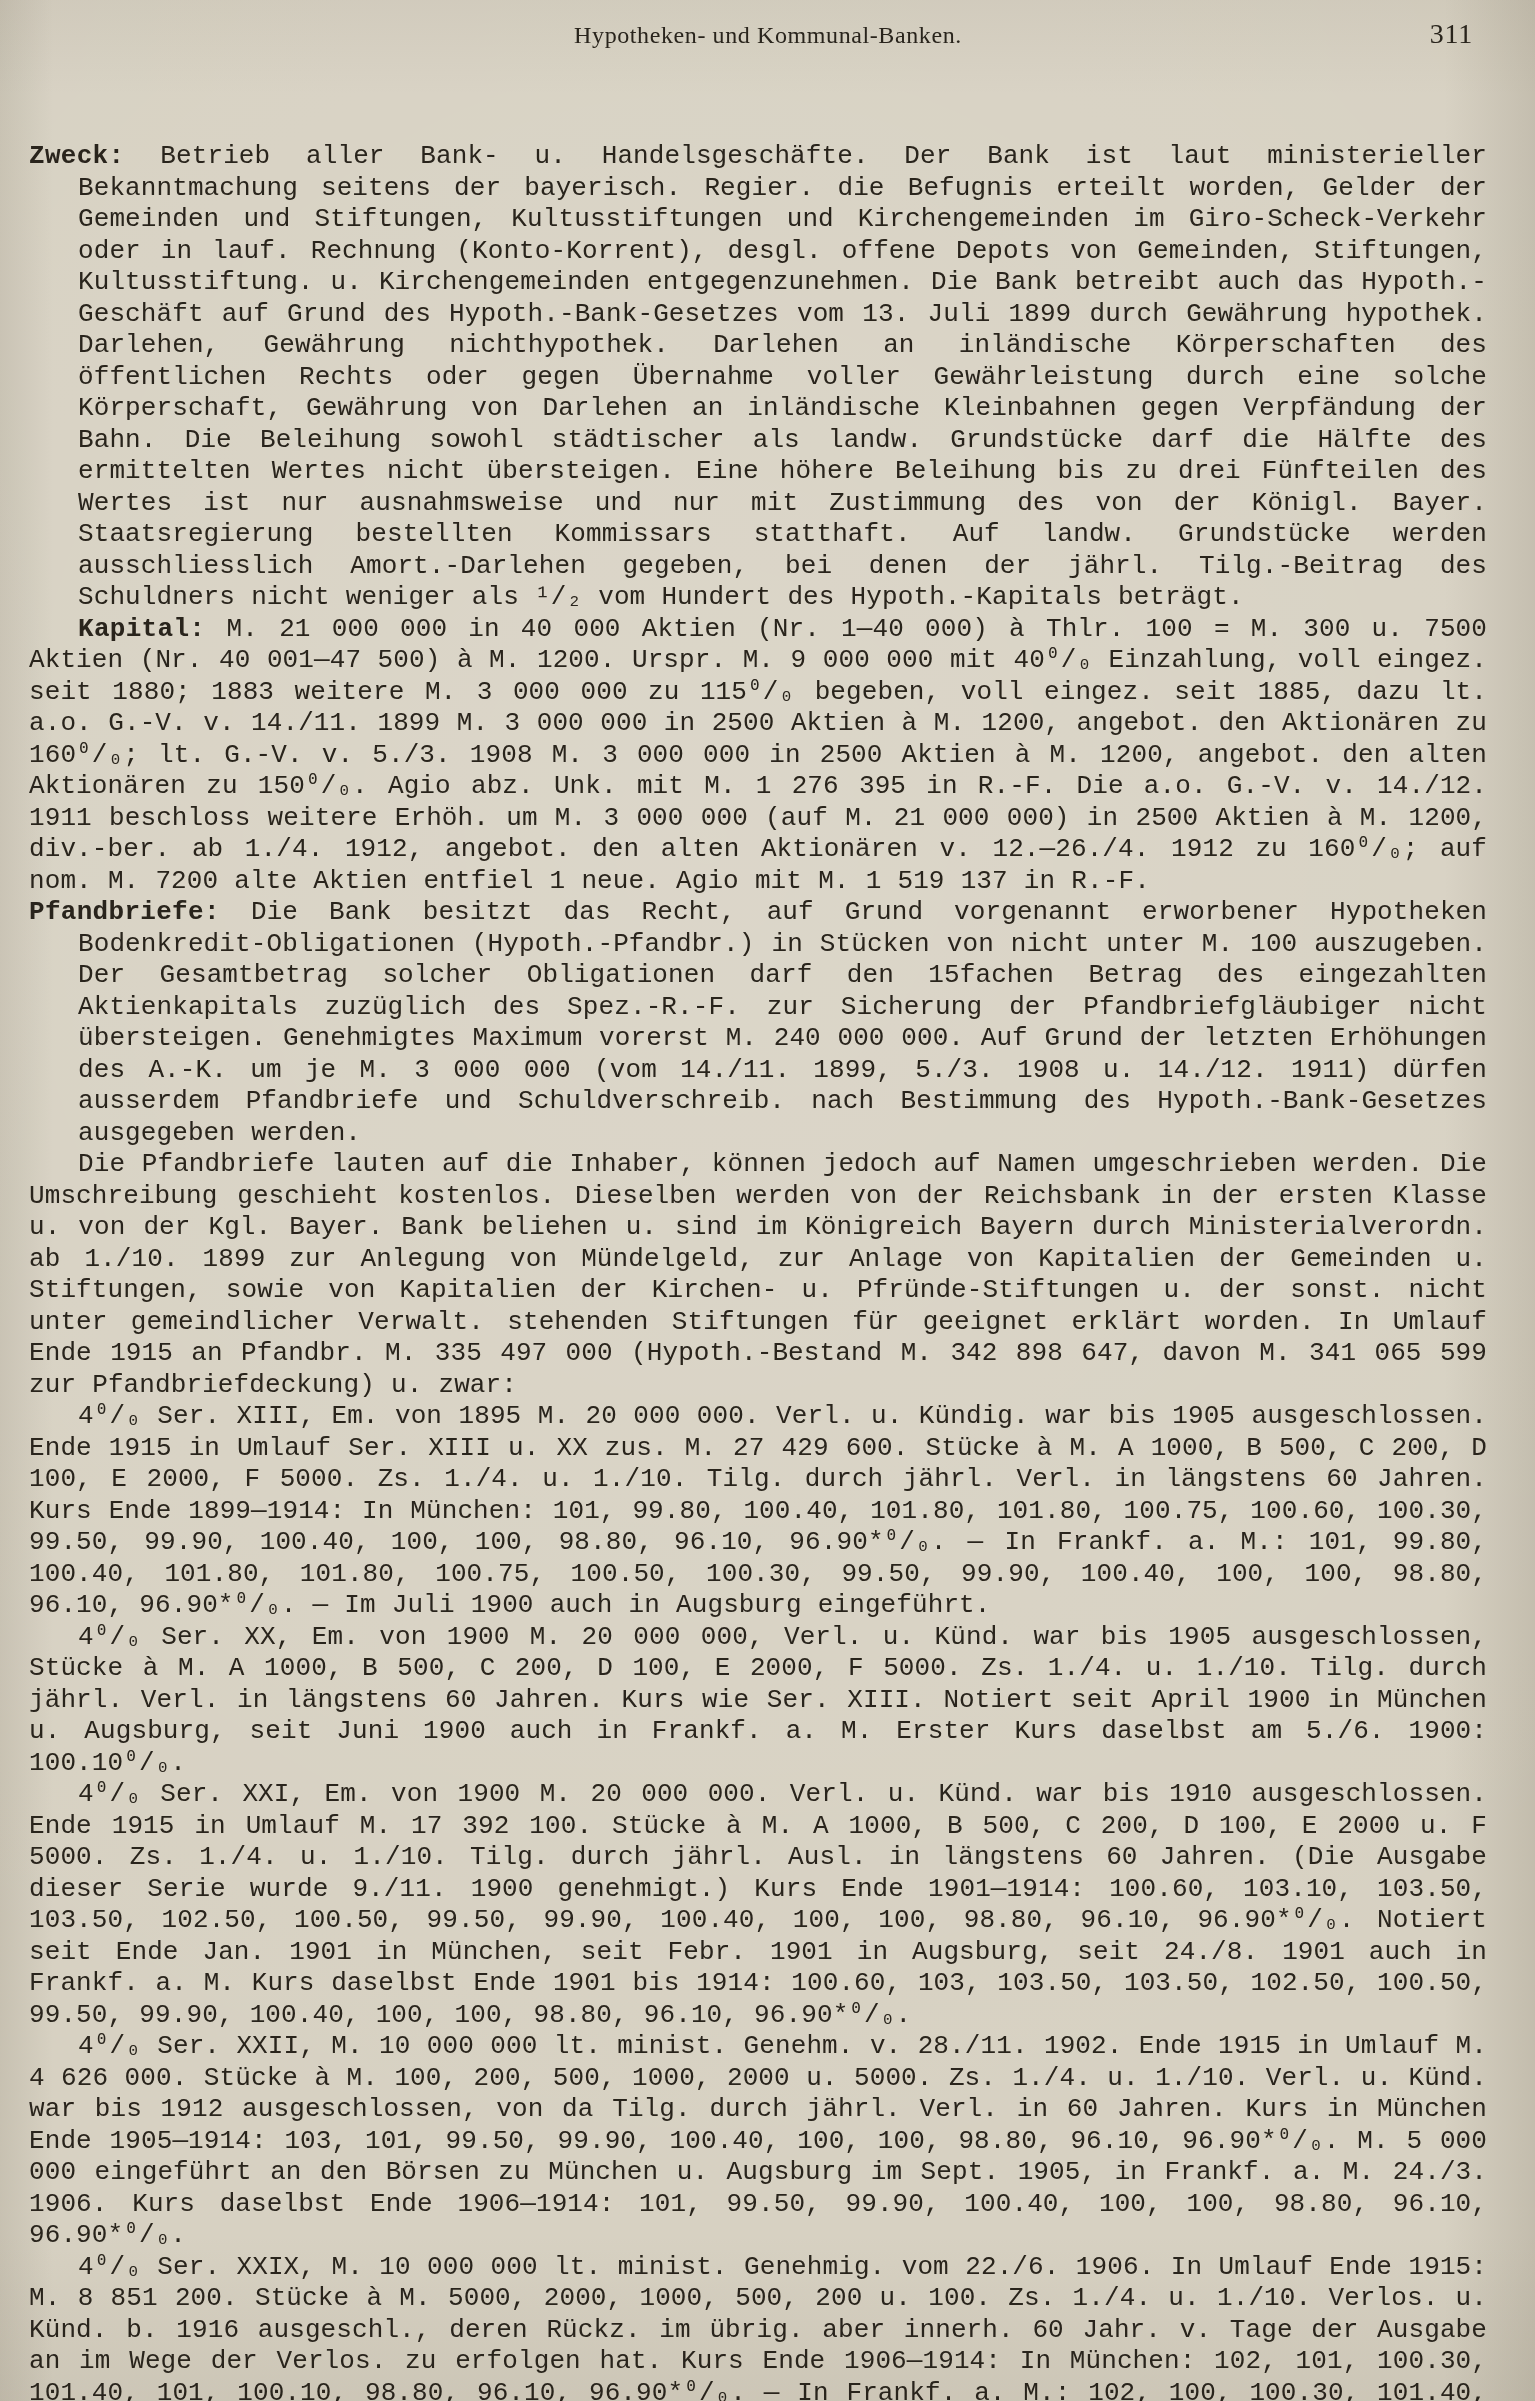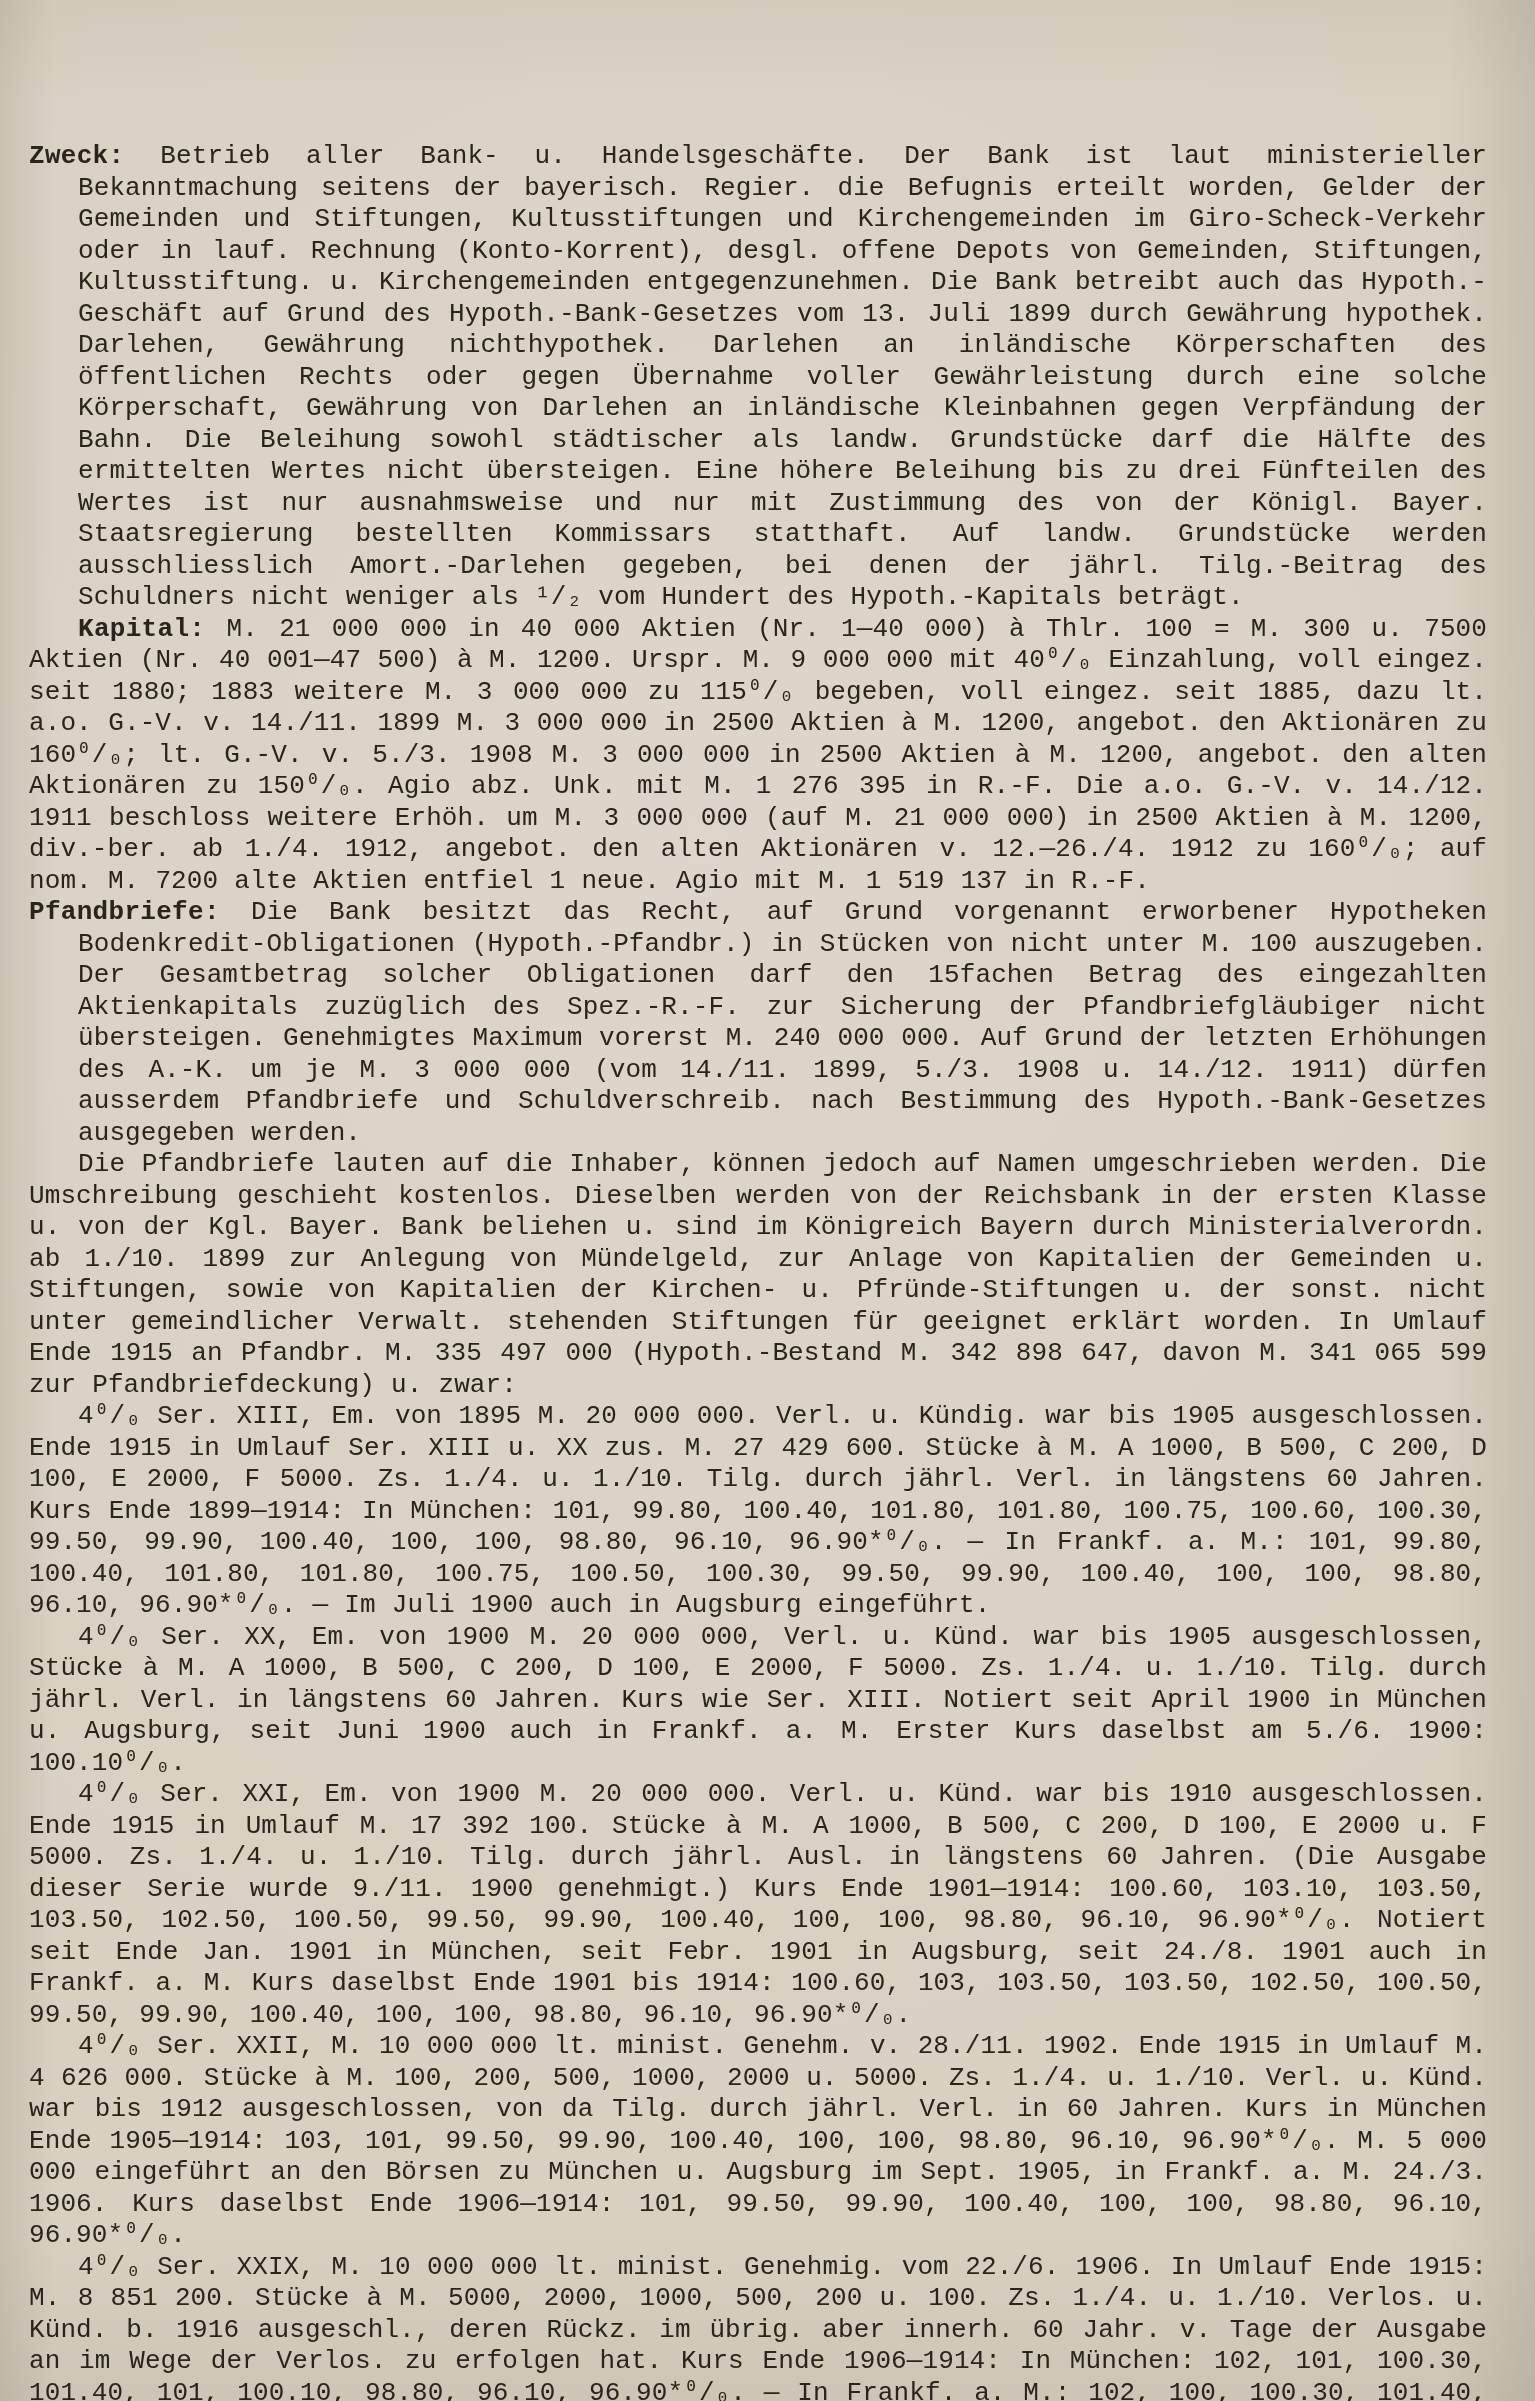--- a/index.html
+++ b/index.html
@@ -69,20 +69,24 @@
   }
   .indent {
     text-indent: 49px;
   }
 </style>
 </head>
 <body>
 
 <div class="page">
 
+  <header class="page-header">
+    <span class="running-title">Hypotheken- und Kommunal-Banken.</span>
+    <span class="page-number">311</span>
+  </header>
 
   <main class="text-block">
 
     <p class="para hanging"><b class="lead">Zweck: </b><span>Betrieb aller Bank- u. Handelsgeschäfte. Der Bank ist laut ministerieller Bekanntmachung seitens der bayerisch. Regier. die Befugnis erteilt worden, Gelder der Gemeinden und Stiftungen, Kultusstiftungen und Kirchengemeinden im Giro-Scheck-Verkehr oder in lauf. Rechnung (Konto-Korrent), desgl. offene Depots von Gemeinden, Stiftungen, Kultusstiftung. u. Kirchengemeinden entgegenzunehmen. Die Bank betreibt auch das Hypoth.-Geschäft auf Grund des Hypoth.-Bank-Gesetzes vom 13. Juli 1899 durch Gewährung hypothek. Darlehen, Gewährung nichthypothek. Darlehen an inländische Körperschaften des öffentlichen Rechts oder gegen Übernahme voller Gewährleistung durch eine solche Körperschaft, Gewährung von Darlehen an inländische Kleinbahnen gegen Verpfändung der Bahn. Die Beleihung sowohl städtischer als landw. Grundstücke darf die Hälfte des ermittelten Wertes nicht übersteigen. Eine höhere Beleihung bis zu drei Fünfteilen des Wertes ist nur ausnahmsweise und nur mit Zustimmung des von der Königl. Bayer. Staatsregierung bestellten Kommissars statthaft. Auf landw. Grundstücke werden ausschliesslich Amort.-Darlehen gegeben, bei denen der jährl. Tilg.-Beitrag des Schuldners nicht weniger als ¹/₂ vom Hundert des Hypoth.-Kapitals beträgt.</span></p>
 
     <p class="para indent"><b class="lead">Kapital: </b><span>M. 21 000 000 in 40 000 Aktien (Nr. 1—40 000) à Thlr. 100 = M. 300 u. 7500 Aktien (Nr. 40 001—47 500) à M. 1200. Urspr. M. 9 000 000 mit 40⁰/₀ Einzahlung, voll eingez. seit 1880; 1883 weitere M. 3 000 000 zu 115⁰/₀ begeben, voll eingez. seit 1885, dazu lt. a.o. G.-V. v. 14./11. 1899 M. 3 000 000 in 2500 Aktien à M. 1200, angebot. den Aktionären zu 160⁰/₀; lt. G.-V. v. 5./3. 1908 M. 3 000 000 in 2500 Aktien à M. 1200, angebot. den alten Aktionären zu 150⁰/₀. Agio abz. Unk. mit M. 1 276 395 in R.-F. Die a.o. G.-V. v. 14./12. 1911 beschloss weitere Erhöh. um M. 3 000 000 (auf M. 21 000 000) in 2500 Aktien à M. 1200, div.-ber. ab 1./4. 1912, angebot. den alten Aktionären v. 12.—26./4. 1912 zu 160⁰/₀; auf nom. M. 7200 alte Aktien entfiel 1 neue. Agio mit M. 1 519 137 in R.-F.</span></p>
 
     <p class="para hanging"><b class="lead">Pfandbriefe: </b><span>Die Bank besitzt das Recht, auf Grund vorgenannt erworbener Hypotheken Bodenkredit-Obligationen (Hypoth.-Pfandbr.) in Stücken von nicht unter M. 100 auszugeben. Der Gesamtbetrag solcher Obligationen darf den 15fachen Betrag des eingezahlten Aktienkapitals zuzüglich des Spez.-R.-F. zur Sicherung der Pfandbriefgläubiger nicht übersteigen. Genehmigtes Maximum vorerst M. 240 000 000. Auf Grund der letzten Erhöhungen des A.-K. um je M. 3 000 000 (vom 14./11. 1899, 5./3. 1908 u. 14./12. 1911) dürfen ausserdem Pfandbriefe und Schuldverschreib. nach Bestimmung des Hypoth.-Bank-Gesetzes ausgegeben werden.</span></p>
 
     <p class="para indent"><span>Die Pfandbriefe lauten auf die Inhaber, können jedoch auf Namen umgeschrieben werden. Die Umschreibung geschieht kostenlos. Dieselben werden von der Reichsbank in der ersten Klasse u. von der Kgl. Bayer. Bank beliehen u. sind im Königreich Bayern durch Ministerialverordn. ab 1./10. 1899 zur Anlegung von Mündelgeld, zur Anlage von Kapitalien der Gemeinden u. Stiftungen, sowie von Kapitalien der Kirchen- u. Pfründe-Stiftungen u. der sonst. nicht unter gemeindlicher Verwalt. stehenden Stiftungen für geeignet erklärt worden. In Umlauf Ende 1915 an Pfandbr. M. 335 497 000 (Hypoth.-Bestand M. 342 898 647, davon M. 341 065 599 zur Pfandbriefdeckung) u. zwar:</span></p>

